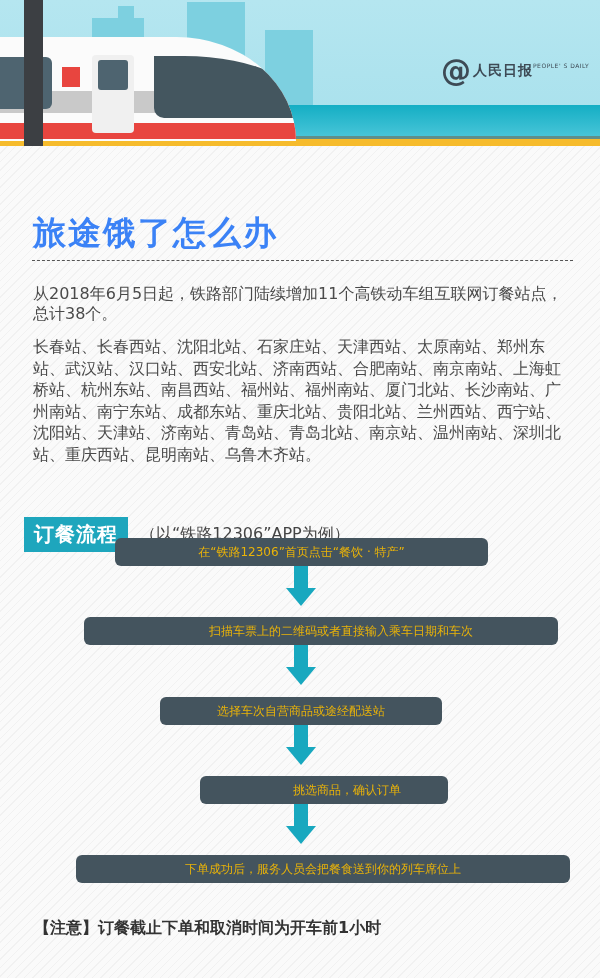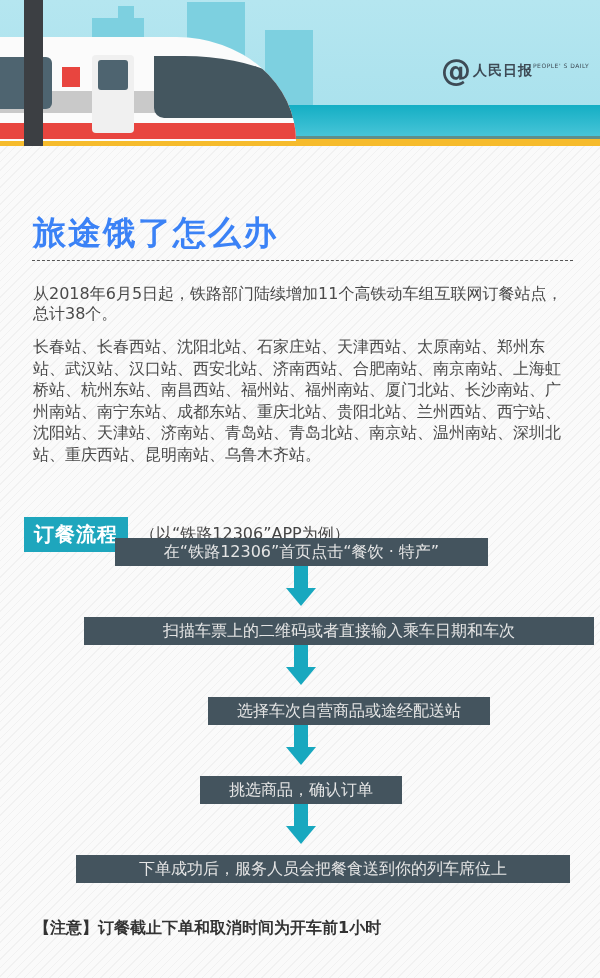--- a/index.html
+++ b/index.html
@@ -39,21 +39,21 @@
     font-weight: bold; font-size: 33px; line-height: 46px; color: #3b82f6; letter-spacing: 2px; margin-top: 48px; }
   .divider { position: absolute; left: 32px; top: 260px; width: 541px; border-top: 1px dashed #555; }
 
   .intro { position: absolute; left: 33px; top: 284px; width: 530px; font-size: 16px; line-height: 20px; color: #4a4a4a; }
   .stations { position: absolute; left: 33px; top: 336px; width: 535px; font-size: 16px; line-height: 21.5px; color: #4a4a4a; }
 
   .section { position: absolute; left: 24px; top: 493px; display: flex; align-items: center; margin-top: 24px; }
   .section .tag { background: #1ea6bd; color: #fff; font-weight: bold; font-size: 20px; padding: 4px 10px; letter-spacing: 1px; }
   .section .note { margin-left: 12px; font-size: 16px; color: #444; }
 
-  .step { position: absolute; background: #44545e; color: #e5e5e5; font-size: 16px; text-align: center; line-height: 28px; height: 28px; }
+  .step { position: absolute; background: #44545e; color: #eab308; font-size: 12px; text-align: center; line-height: 28px; height: 28px; border-radius: 6px; }
   .arrow { position: absolute; width: 30px; height: 42px; }
   .arrow .shaft { position: absolute; left: 8px; top: 0; width: 14px; height: 22px; background: #18a8bf; }
   .arrow .head { position: absolute; left: 0; top: 22px; width: 0; height: 0;
     border-left: 15px solid transparent; border-right: 15px solid transparent; border-top: 18px solid #18a8bf; }
 
   .caution { position: absolute; left: 34px; top: 918px; font-size: 16px; color: #333; font-weight: bold; }
   .watermark { position: absolute; left: 245px; top: 951px; font-size: 15px; color: #bdbdbd; margin-top: 47px; }
 </style>
 </head>
 <body>
@@ -96,31 +96,31 @@
 <div class="section">
   <span class="tag">订餐流程</span>
   <span class="note">（以“铁路12306”APP为例）</span>
 </div>
 
 <div class="step" style="left:115px;top:538px;width:373px;">在“铁路12306”首页点击“餐饮 · 特产”</div>
 <div class="arrow" style="left:286px;top:566px;">
     <div class="shaft"></div>
     <div class="head"></div>
   </div>
-<div class="step" style="left:84px;top:617px;width:510px;">扫描车票上的二维码或者直接输入乘车日期和车次</div>
+<div class="step" style="left:84px;top:617px;width:434px;padding-left:40px;">扫描车票上的二维码或者直接输入乘车日期和车次</div>
 <div class="arrow" style="left:286px;top:645px;">
     <div class="shaft"></div>
     <div class="head"></div>
   </div>
-<div class="step" style="left:160px;top:697px;width:282px;margin-left:48px;">选择车次自营商品或途经配送站</div>
+<div class="step" style="left:160px;top:697px;width:282px;">选择车次自营商品或途经配送站</div>
 <div class="arrow" style="left:286px;top:725px;">
     <div class="shaft"></div>
     <div class="head"></div>
   </div>
-<div class="step" style="left:200px;top:776px;width:202px;">挑选商品，确认订单</div>
+<div class="step" style="left:200px;top:776px;width:202px;padding-left:46px;">挑选商品，确认订单</div>
 <div class="arrow" style="left:286px;top:804px;">
     <div class="shaft"></div>
     <div class="head"></div>
   </div>
 <div class="step" style="left:76px;top:855px;width:494px;">下单成功后，服务人员会把餐食送到你的列车席位上</div>
 
 <div class="caution">【注意】订餐截止下单和取消时间为开车前1小时</div>
 <div class="watermark">@人民日报</div>
 
 </body></html>

